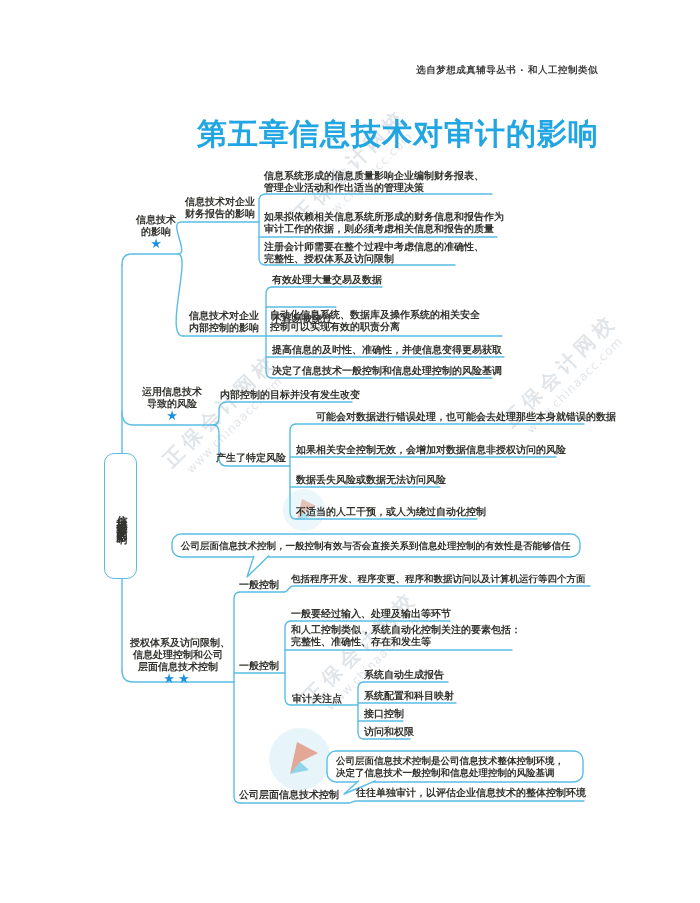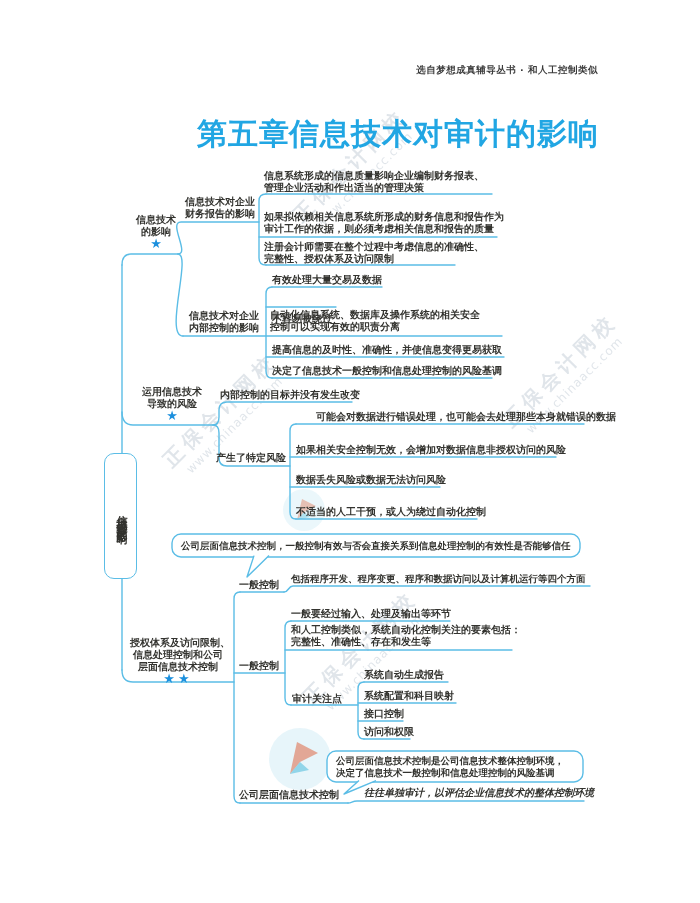--- a/index.html
+++ b/index.html
@@ -183,16 +183,16 @@
 
     <div class="mt" style="left:292px;top:693px;">审计关注点</div>
     <div class="mt" style="left:364px;top:669px;">系统自动生成报告</div>
     <div class="mt" style="left:364px;top:690px;">系统配置和科目映射</div>
     <div class="mt" style="left:364px;top:708px;">接口控制</div>
     <div class="mt" style="left:364px;top:726px;">访问和权限</div>
 
     <div class="mt" style="left:239px;top:789px;">公司层面信息技术控制</div>
     <div class="mt small" style="left:336px;top:755px;">公司层面信息技术控制是公司信息技术整体控制环境，
 决定了信息技术一般控制和信息处理控制的风险基调</div>
-    <div class="mt" style="left:364px;top:787px;font-style:italic;">往往单独审计，以评估企业信息技术的整体控制环境</div>
+    <div class="mt" style="left:356px;top:787px;">往往单独审计，以评估企业信息技术的整体控制环境</div>
 
   </div>
 </div>
 
 </body></html>

